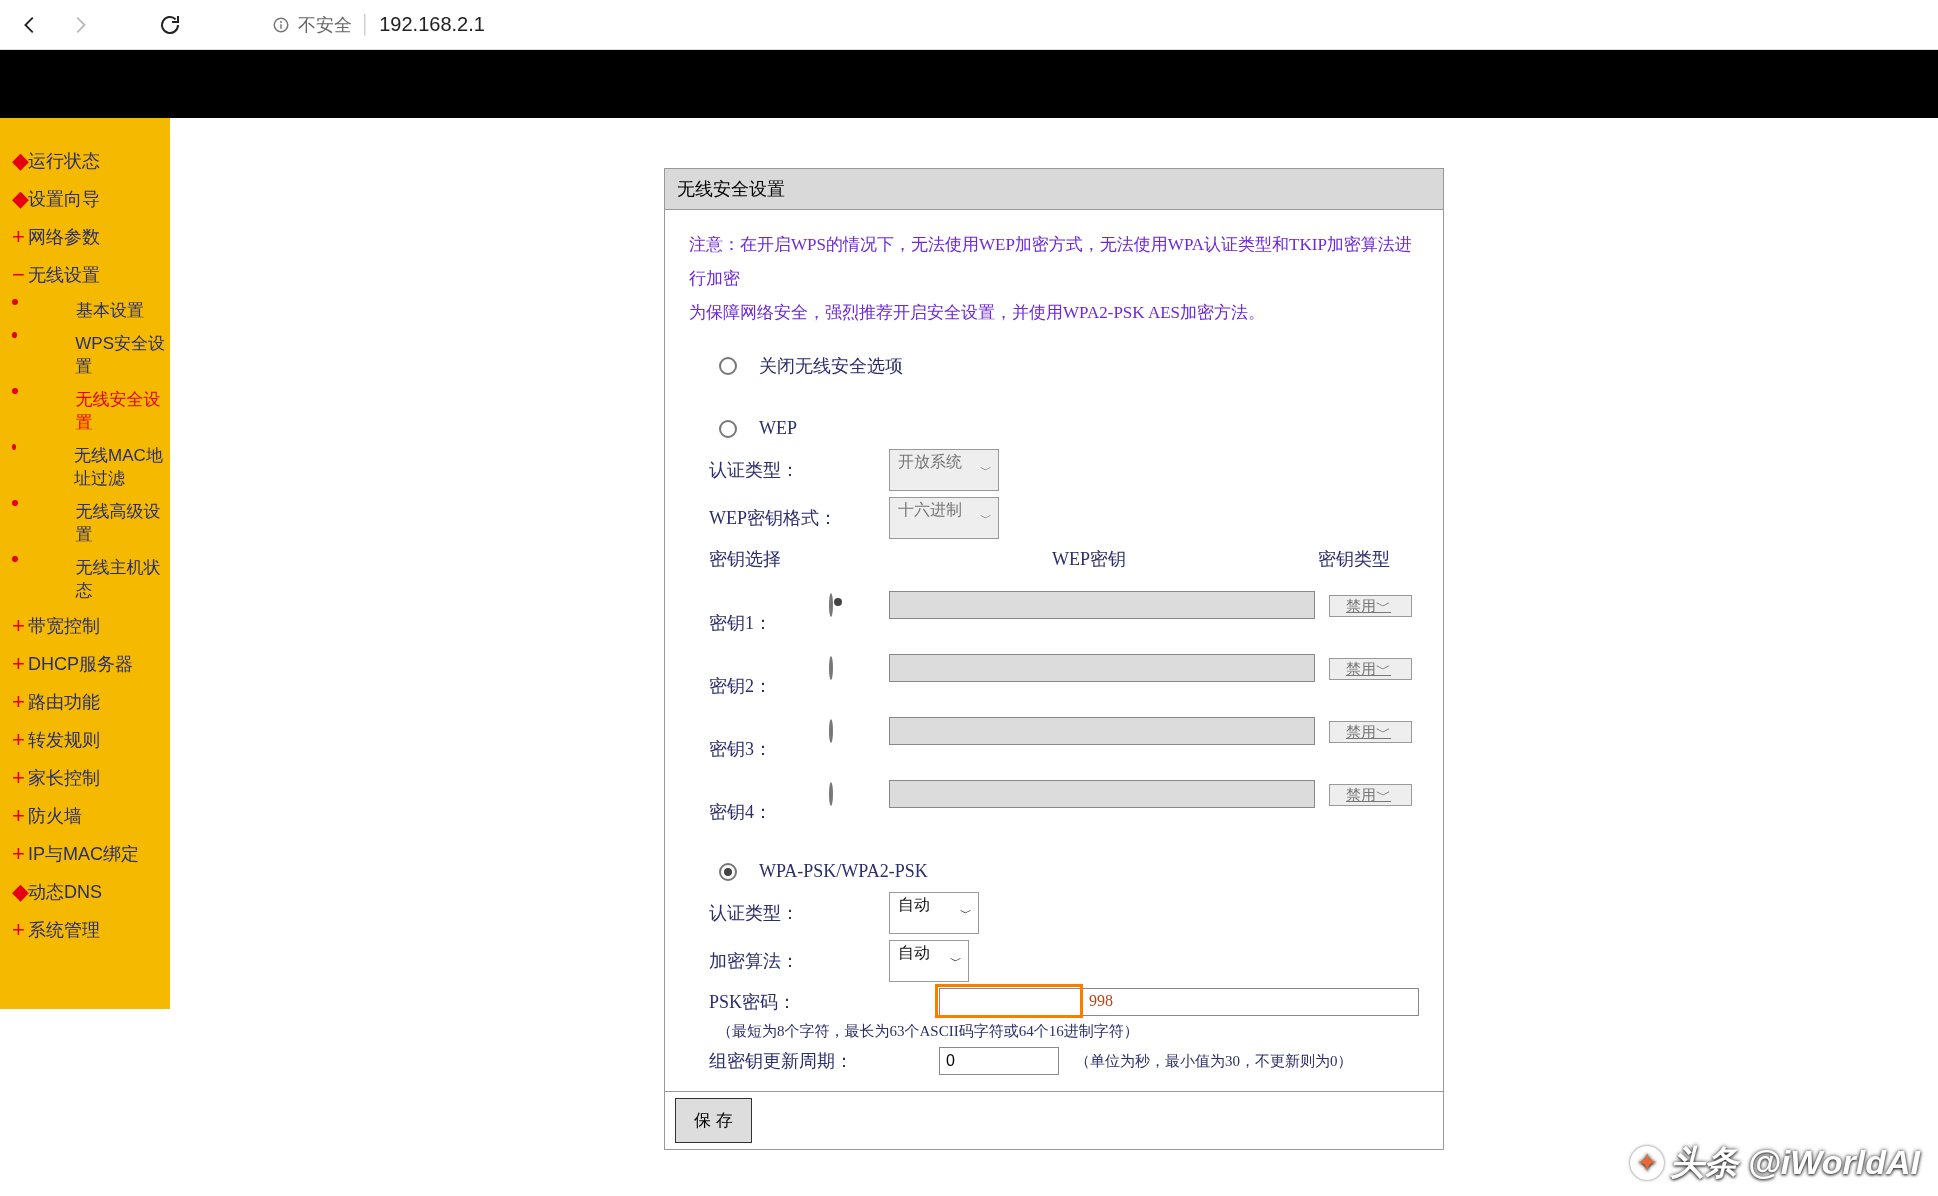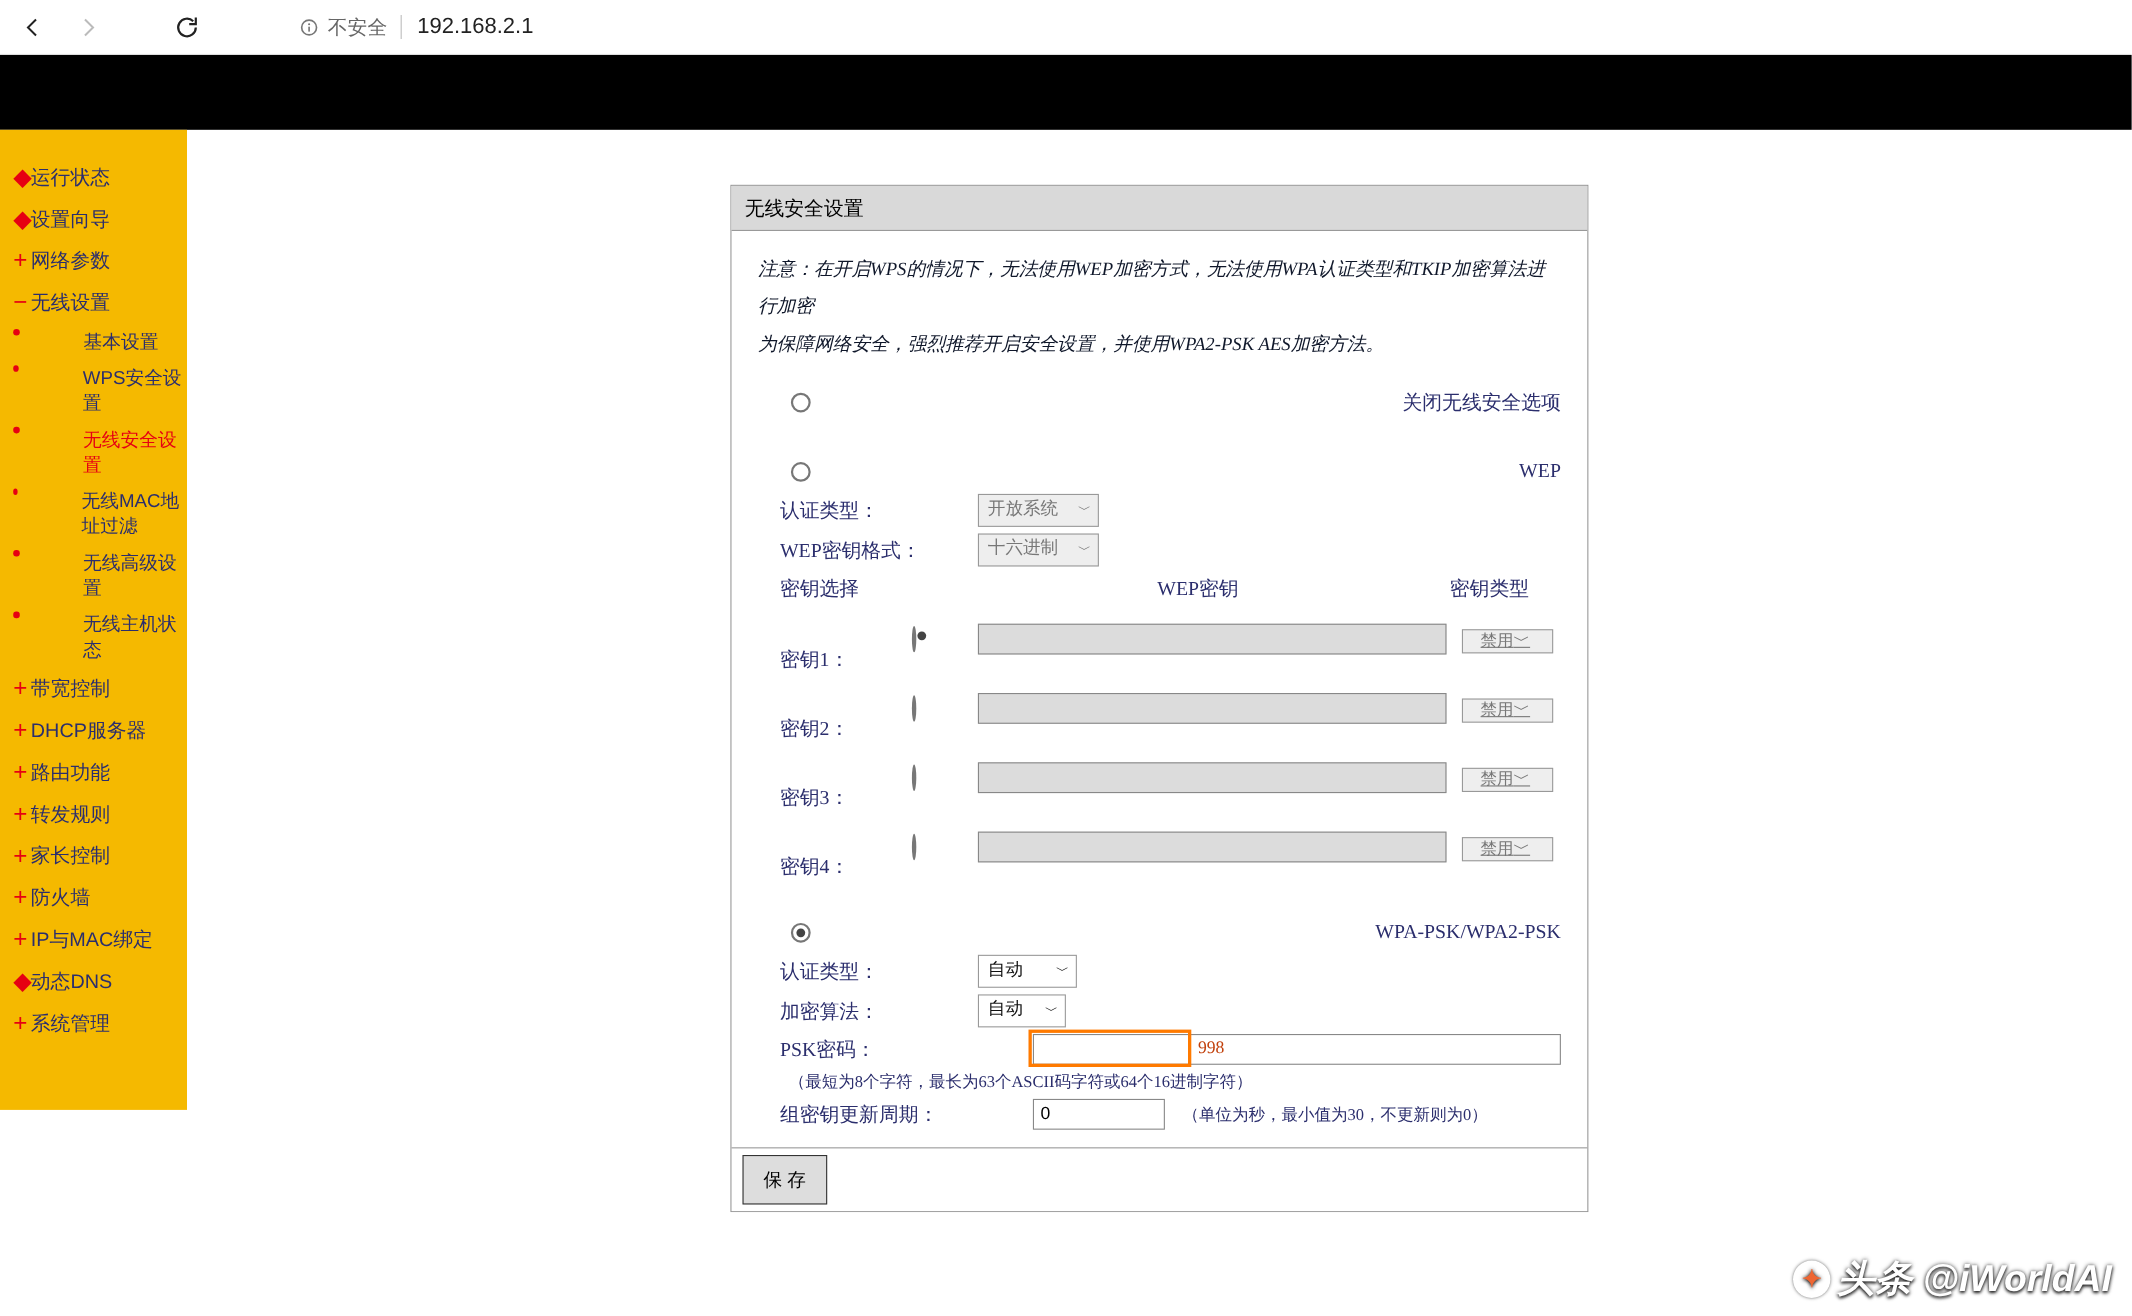--- a/index.html
+++ b/index.html
@@ -24,30 +24,30 @@
   .sub-list { list-style:none; margin:0; padding:0 0 0 20px; }
   .sub-item { display:flex; align-items:flex-start; padding:5px 0; font-size:17px; color:#2b2e6d; cursor:pointer;gap:48px; }
   .sub-item .dot { width:6px; height:6px; border-radius:50%; background:#e60012; margin-right:10px; }
   .sub-item.active { color:#e60012; }
 
   
   .content { flex:1; display:flex; justify-content:center; padding-top:50px; }
   .panel { width:780px; border:1px solid #999; }
   .panel-title { background:#d9d9d9; padding:8px 12px; border-bottom:1px solid #999; }
   .panel-body { padding:18px 24px 10px 24px; font-family: "NSimSun","SimSun",serif; }
-  .notice { color:#0f172a; font-size:17px; line-height:2; margin-bottom:24px;font-style:italic; }
-
-  .opt-row { display:flex; align-items:center; gap:22px; margin:10px 0 10px 30px;justify-content:space-between; }
+  .notice { color:#6d28d9; font-size:17px; line-height:2; margin-bottom:24px; }
+
+  .opt-row { display:flex; align-items:center; gap:22px; margin:10px 0 10px 30px; }
   .radio { width:18px; height:18px; border:2px solid #777; border-radius:50%; position:relative; }
   .radio.checked::after { content:""; position:absolute; left:3px; top:3px; width:8px; height:8px; border-radius:50%; background:#444; }
   .opt-label { color:#2b2e6d; font-size:18px; }
 
   .form-row { display:flex; align-items:center; margin:6px 0 6px 20px; }
   .form-label { width:180px; color:#2b2e6d; }
-  .sel { height:30px; border:1px solid #999; background:#eee; color:#777; padding:2px 24px 2px 8px; font-size:16px; position:relative; min-width:110px; }
+  .sel { height:42px; border:1px solid #999; background:#eee; color:#777; padding:2px 24px 2px 8px; font-size:16px; position:relative; min-width:110px; }
   .sel.enabled { background:#fff; color:#111; }
   .sel .chev { position:absolute; right:6px; top:50%; transform:translateY(-50%); font-size:12px; }
 
   .wep-head { display:flex; margin:8px 0 4px 20px; color:#2b2e6d; }
   .wep-col-a { width:180px; }
   .wep-col-b { flex:1; text-align:center; }
   .wep-col-c { width:130px; text-align:center; }
 
   .key-row { display:flex; align-items:center; margin:3px 0 3px 20px; }
   .key-label { width:120px; color:#2b2e6d;margin-top:36px; }

